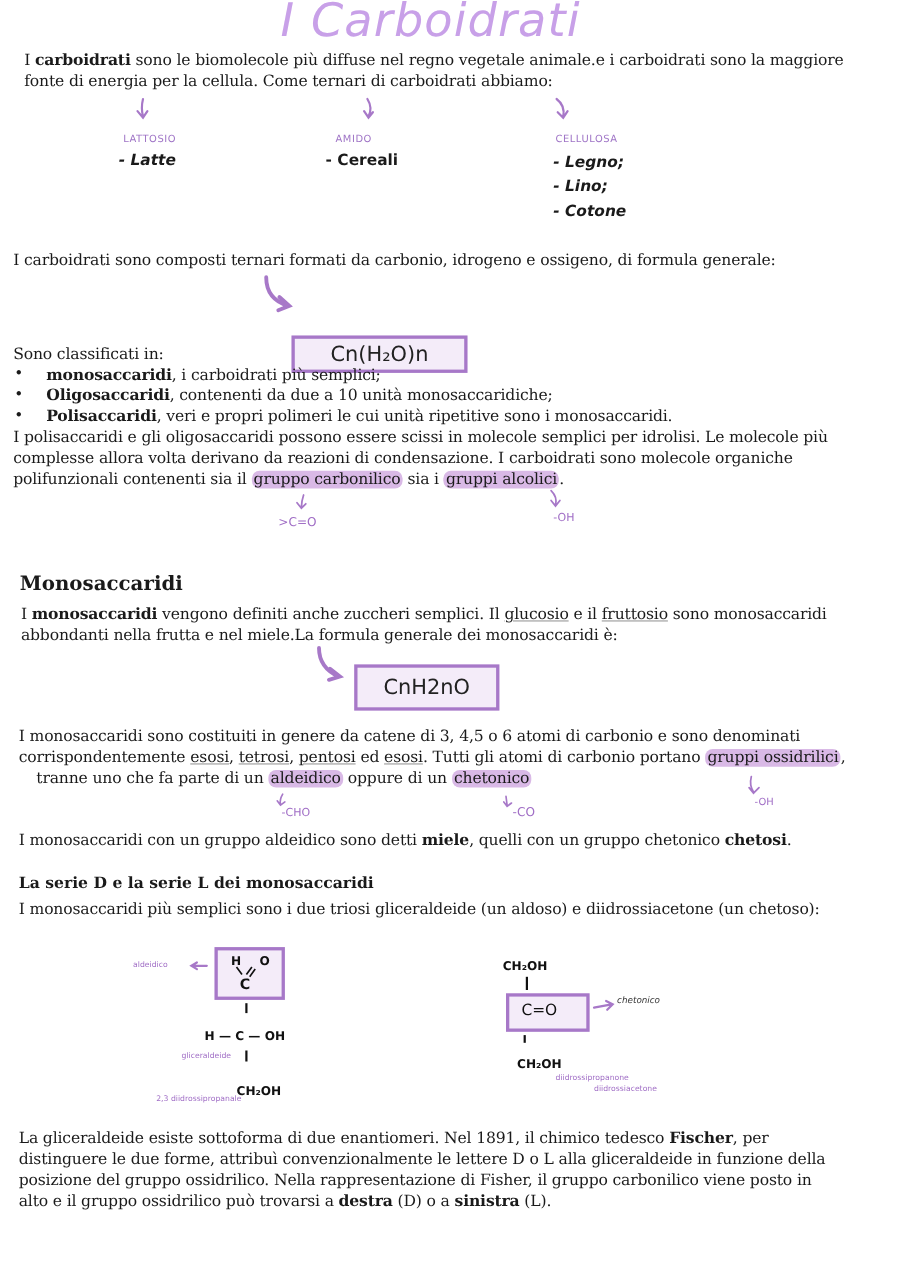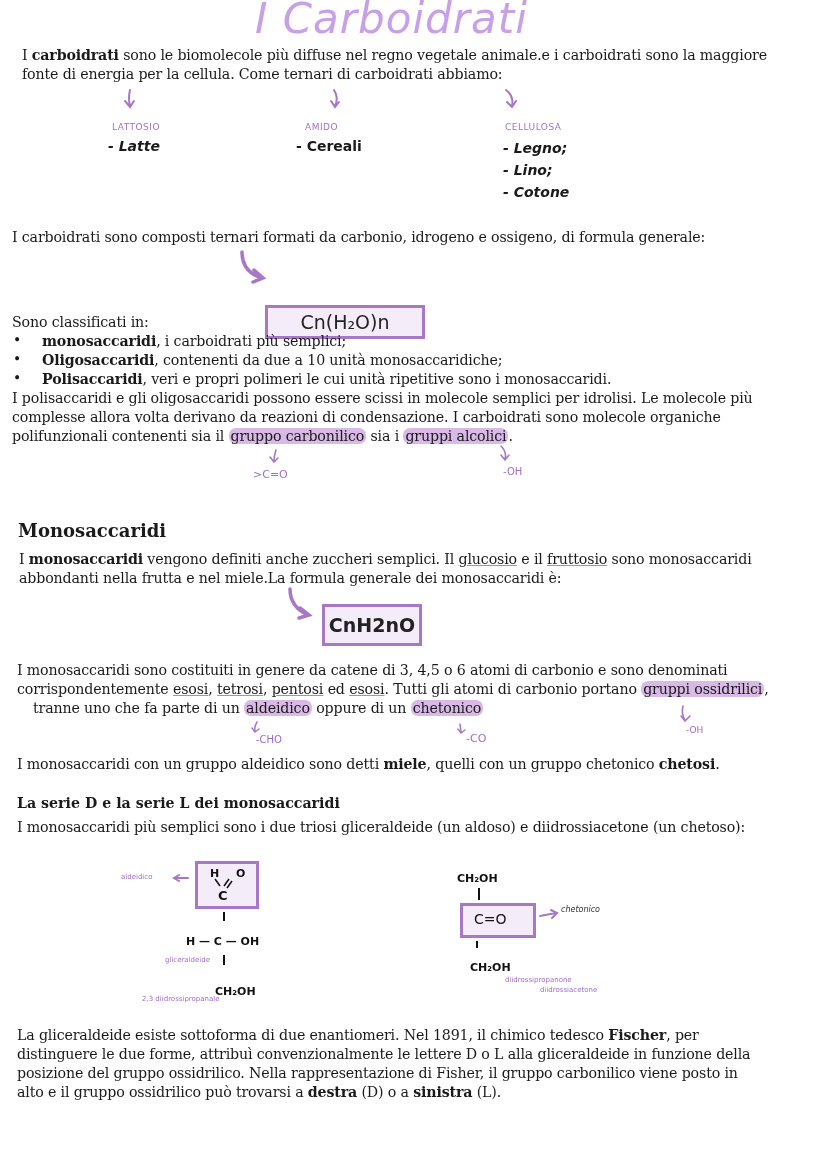--- a/index.html
+++ b/index.html
@@ -76,21 +76,21 @@
     <path d="M3 2 Q9 8 7 15 M3 11 L7 16 L11 11" stroke="#a778c8" stroke-width="1.6" fill="none" stroke-linecap="round"></path>
   </svg>
 <div class="hand purple" style="left:503px;top:466px;font-size:10px;">-OH</div>
 
 <div class="h2" style="left:18px;top:520px;">Monosaccaridi</div>
 <div class="p" style="left:19px;top:550px;"><span>I </span><b>monosaccaridi</b><span> vengono definiti anche zuccheri semplici. Il </span><span class="ul">glucosio</span><span> e il </span><span class="ul">fruttosio</span><span> sono monosaccaridi</span></div>
 <div class="p" style="left:19px;top:569px;">abbondanti nella frutta e nel miele.La formula generale dei monosaccaridi è:</div>
 <svg style="left:286px;top:587px;" width="30" height="34">
     <path d="M4 2 Q4 20 22 28 M14 21 L23 28 L13 31" stroke="#a778c8" stroke-width="3.5" fill="none" stroke-linecap="round"></path>
   </svg>
-<div class="formula-box" style="left:322px;top:604px;width:100px;height:42px;line-height:36px;font-weight:bold;">CnH2nO</div>
+<div class="formula-box" style="left:322px;top:604px;width:132px;height:42px;line-height:36px;">CnH2nO</div>
 
 <div class="p" style="left:17px;top:661px;">I monosaccaridi sono costituiti in genere da catene di 3, 4,5 o 6 atomi di carbonio e sono denominati</div>
 <div class="p" style="left:17px;top:680px;"><span>corrispondentemente </span><span class="ul">esosi</span><span>, </span><span class="ul">tetrosi</span><span>, </span><span class="ul">pentosi</span><span> ed </span><span class="ul">esosi</span><span>. Tutti gli atomi di carbonio portano </span><span class="hl">gruppi ossidrilici</span><span>,</span></div>
 <div class="p" style="left:33px;top:699px;"><span>tranne uno che fa parte di un </span><span class="hl">aldeidico</span><span> oppure di un </span><span class="hl">chetonico</span></div>
 
 <svg style="left:250px;top:720px;" width="12" height="14">
     <path d="M7 2 Q4 7 5 11 M2 8 L5 12 L9 9" stroke="#a778c8" stroke-width="1.5" fill="none" stroke-linecap="round"></path>
   </svg>
 <div class="hand purple" style="left:256px;top:734px;font-size:10px;">-CHO</div>
 <svg style="left:456px;top:722px;" width="12" height="14">

